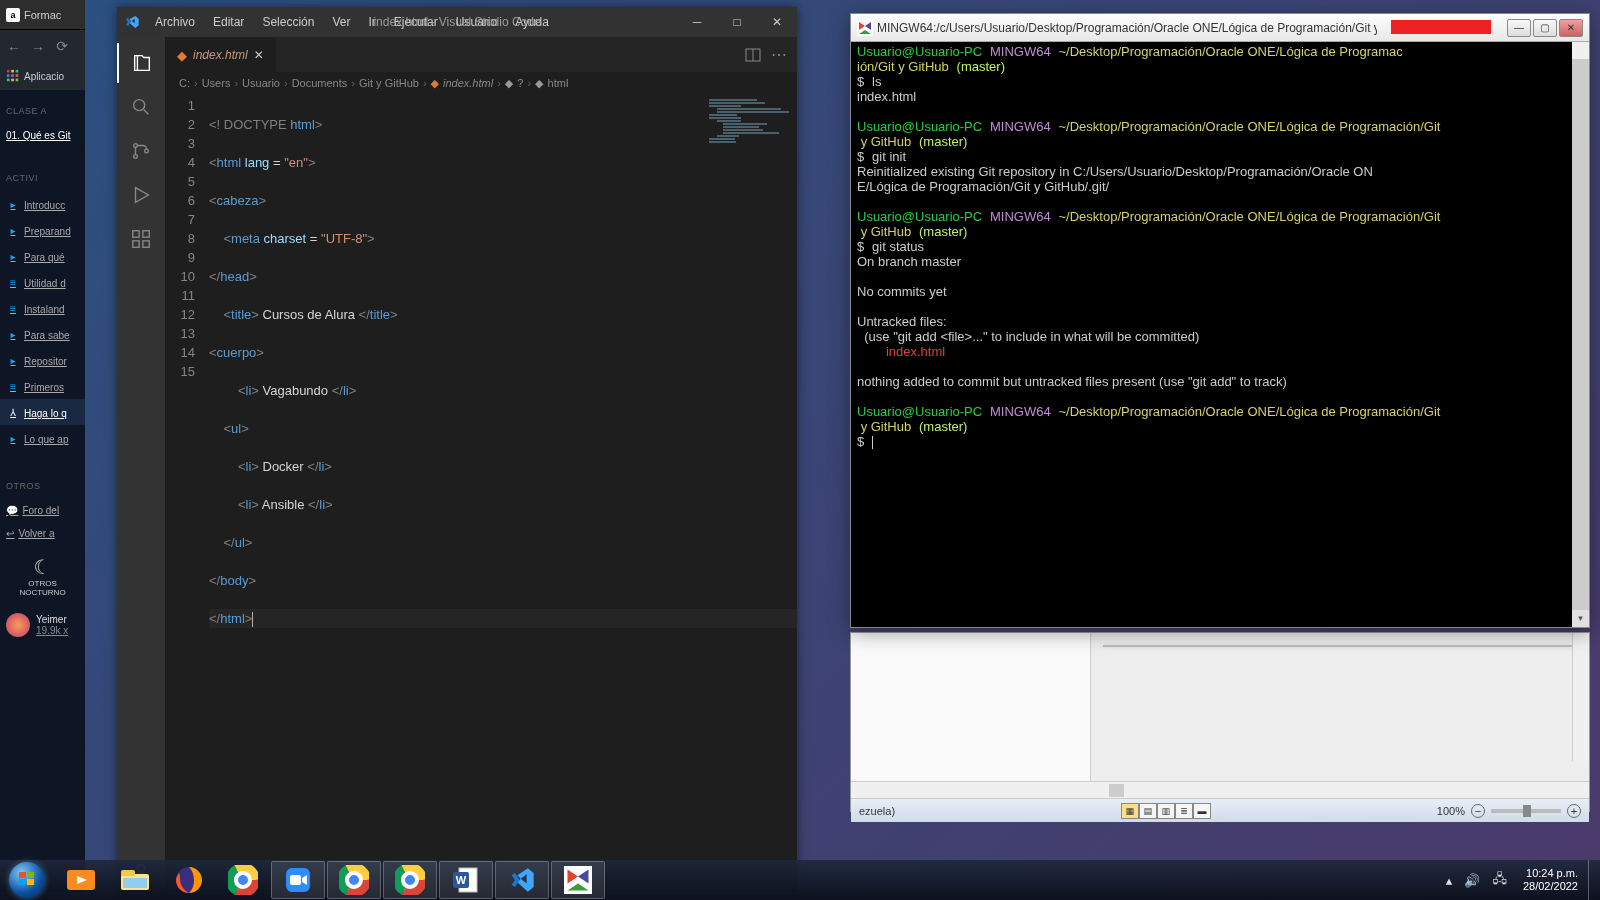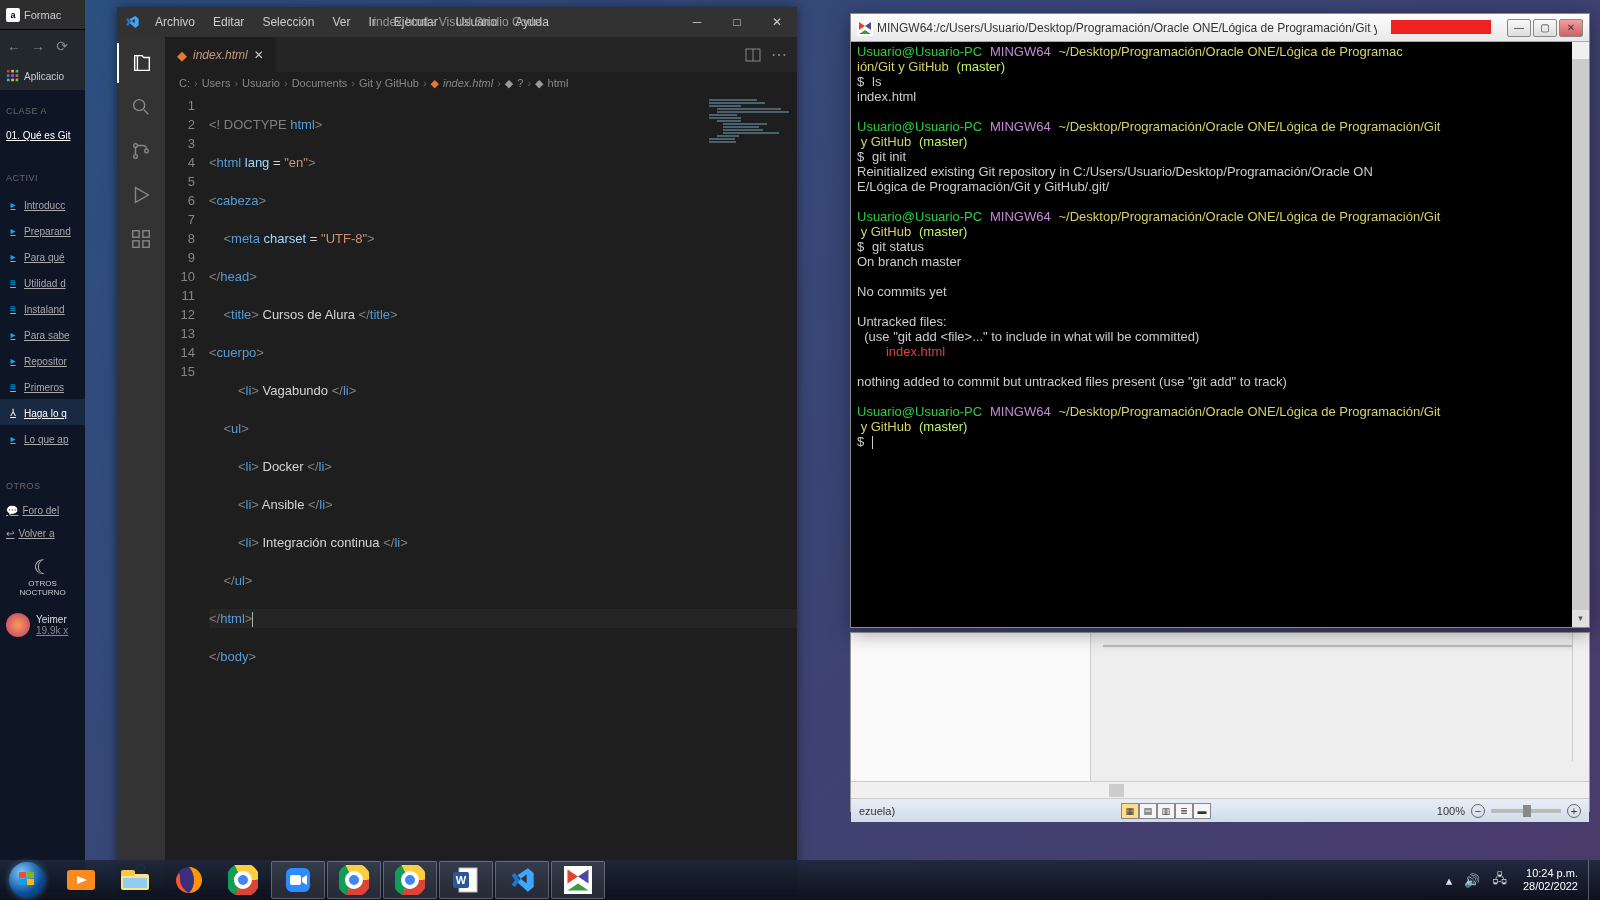--- a/index.html
+++ b/index.html
@@ -332,24 +332,23 @@
 <div><span class="punct">&lt;</span><span class="tag">html </span><span class="attr">lang </span><span class="txt">= </span><span class="str">"en"</span><span class="punct">&gt;</span></div>
 <div><span class="punct">&lt;</span><span class="tag">cabeza</span><span class="punct">&gt;</span></div>
 <div><span class="punct">    &lt;</span><span class="tag">meta </span><span class="attr">charset </span><span class="txt">= </span><span class="str">"UTF-8"</span><span class="punct">&gt;</span></div>
 <div><span class="punct">&lt;/</span><span class="tag">head</span><span class="punct">&gt;</span></div>
 <div><span class="punct">    &lt;</span><span class="tag">title</span><span class="punct">&gt; </span><span class="txt">Cursos de Alura </span><span class="punct">&lt;/</span><span class="tag">title</span><span class="punct">&gt;</span></div>
 <div><span class="punct">&lt;</span><span class="tag">cuerpo</span><span class="punct">&gt;</span></div>
 <div><span class="punct">        &lt;</span><span class="tag">li</span><span class="punct">&gt; </span><span class="txt">Vagabundo </span><span class="punct">&lt;/</span><span class="tag">li</span><span class="punct">&gt;</span></div>
 <div><span class="punct">    &lt;</span><span class="tag">ul</span><span class="punct">&gt;</span></div>
 <div><span class="punct">        &lt;</span><span class="tag">li</span><span class="punct">&gt; </span><span class="txt">Docker </span><span class="punct">&lt;/</span><span class="tag">li</span><span class="punct">&gt;</span></div>
 <div><span class="punct">        &lt;</span><span class="tag">li</span><span class="punct">&gt; </span><span class="txt">Ansible </span><span class="punct">&lt;/</span><span class="tag">li</span><span class="punct">&gt;</span></div>
-<div><span class="punct">        &lt;</span><span class="tag">li</span><span class="punct">&gt; </span><span class="txt">Integración continua </span><span class="punct">&lt;/</span><span class="tag">li</span><span class="punct">&gt;</span></div>
 <div><span class="punct">    &lt;/</span><span class="tag">ul</span><span class="punct">&gt;</span></div>
+<div><span class="punct">&lt;/</span><span class="tag">body</span><span class="punct">&gt;</span></div>
 <div style="background:rgba(80,80,80,.15);"><span class="punct">&lt;</span><span class="punct">/</span><span class="tag">html</span><span class="punct">&gt;</span><span style="border-left:1px solid #aeafad;display:inline-block;height:15px;vertical-align:middle;"></span></div>
-<div><span class="punct">&lt;/</span><span class="tag">body</span><span class="punct">&gt;</span></div>
         </div>
         <div class="minimap">
           <div class="mm-line" style="width:60%;"></div>
             <div class="mm-line" style="width:70%;"></div>
             <div class="mm-line" style="width:40%;"></div>
             <div class="mm-line" style="width:80%;margin-left:8px;"></div>
             <div class="mm-line" style="width:90%;margin-left:8px;"></div>
             <div class="mm-line" style="width:35%;"></div>
             <div class="mm-line" style="width:40%;"></div>
             <div class="mm-line" style="width:30%;margin-left:8px;"></div>

